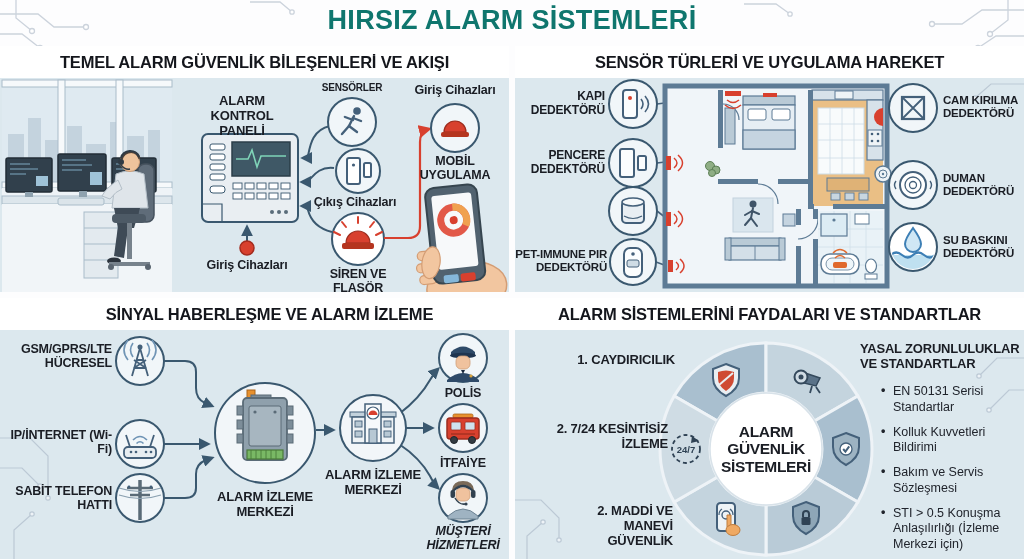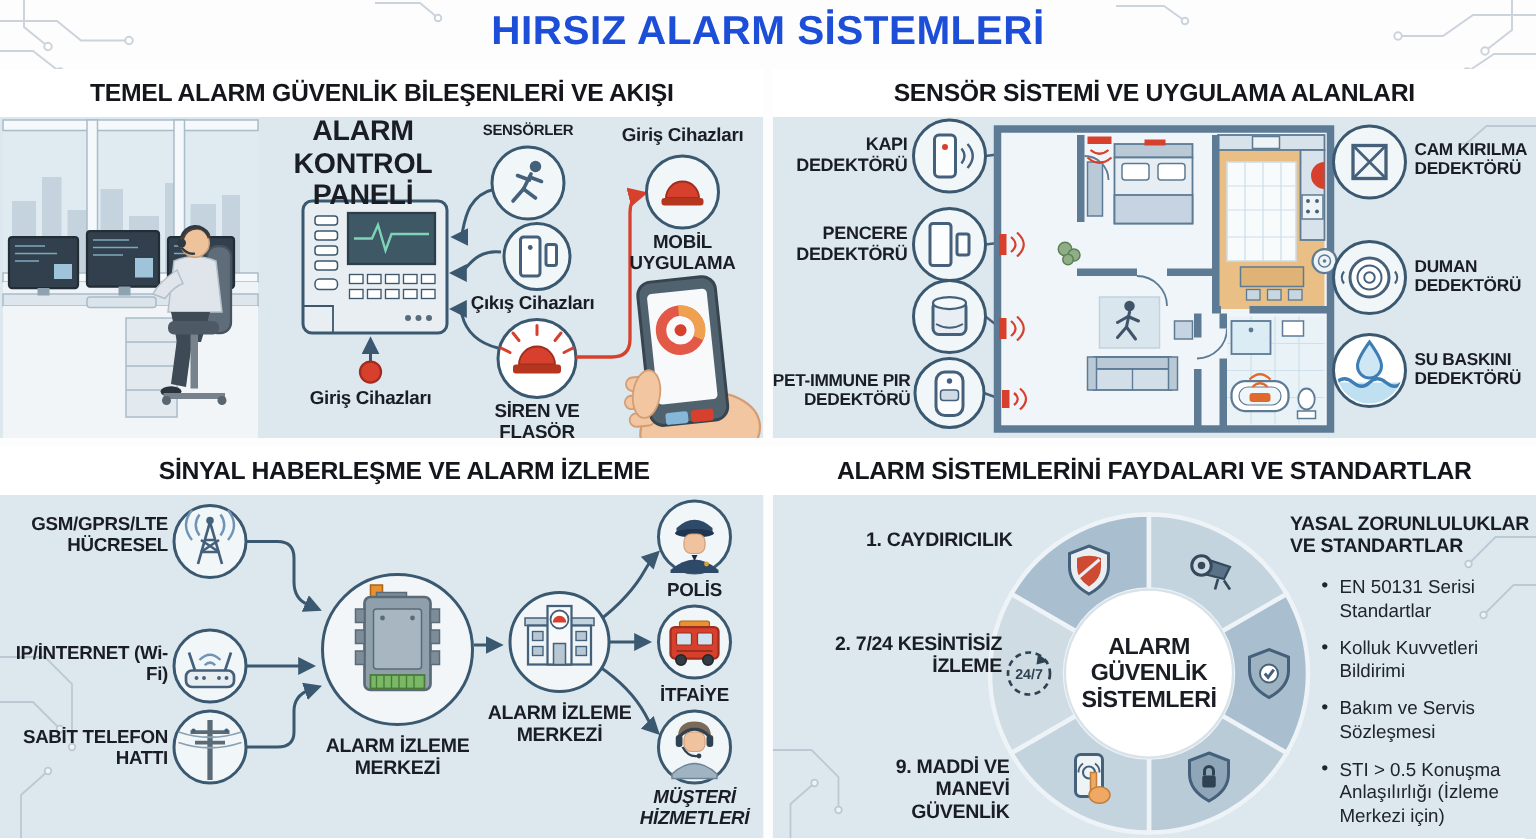--- a/index.html
+++ b/index.html
@@ -1,33 +1,33 @@
 <!DOCTYPE html>
 <html><head>
 <meta charset="utf-8">
 <style>
   html,body{margin:0;padding:0;background:#ffffff;}
   #page{position:relative;width:1024px;height:559px;overflow:hidden;background:#fdfdfe;
         font-family:"Liberation Sans","DejaVu Sans",sans-serif;}
   .traces{position:absolute;left:0;top:0;width:1024px;height:559px;pointer-events:none;}
   #main-title{position:absolute;left:0;top:5px;width:1024px;text-align:center;
-              font-size:27px;font-weight:700;color:#1d4ed8;letter-spacing:.3px;}
+              font-size:27px;font-weight:700;color:#0f766e;letter-spacing:.3px;}
   .panel{position:absolute;overflow:hidden;}
   #q1{left:0;top:46px;width:509px;height:246px;}
   #q2{left:515px;top:46px;width:509px;height:246px;}
   #q3{left:0;top:298px;width:509px;height:261px;padding-left:30px;}
   #q4{left:515px;top:298px;width:509px;height:261px;}
   .phead{position:absolute;left:0;top:0;right:0;height:32px;background:#ffffff;
          display:flex;align-items:center;justify-content:center;
          font-size:16.5px;font-weight:700;color:#14161c;letter-spacing:-.2px;}
   .panel svg.art{position:absolute;left:0;top:0;}
   .lbl{position:absolute;font-weight:700;color:#1a1d24;text-align:center;
        line-height:1.14;letter-spacing:-.2px;font-size:12.5px;}
   
-  .q1-cp{left:190px;top:31px;width:104px;font-size:19px;}
+  .q1-cp{left:190px;top:48px;width:104px;font-size:13px;}
   .q1-sens{left:304px;top:36px;width:96px;font-size:10px;}
   .q1-gc-top{left:405px;top:37px;width:100px;font-weight:700;}
   .q1-cc{left:300px;top:149px;width:110px;}
   .q1-siren{left:303px;top:221px;width:110px;}
   .q1-mobil{left:405px;top:108px;width:100px;}
   .q1-gc-bot{left:192px;top:212px;width:110px;}
   
   .q2l{text-align:right;font-size:12px;}
   .q2-l0{left:4px;top:44px;width:86px;}
   .q2-l1{left:4px;top:103px;width:86px;}
@@ -430,21 +430,21 @@
       <g>
         <clipPath id="wclip">
             <circle cx="398" cy="201" r="22"></circle>
           </clipPath>
         <circle cx="398" cy="201" r="24" fill="#ffffff" stroke="#3a586f" stroke-width="2"></circle>
         <rect x="374" y="209" width="48" height="18" fill="#bfe0f0" clip-path="url(#wclip)"></rect>
         <path d="M376,209 q5,-5 11,0 t11,0 t11,0 t11,0" stroke="#3d7fb5" stroke-width="2.2" fill="none" clip-path="url(#wclip)"></path>
         <path d="M398,182 q8,11 8,16 a8,8 0 1 1 -16,0 q0,-5 8,-16 z" fill="#cfe7f5" stroke="#3d7fb5" stroke-width="2"></path>
       </g>
     </svg>
-    <div class="phead">SENSÖR SİSTEMİ VE UYGULAMA ALANLARI</div>
+    <div class="phead">SENSÖR TÜRLERİ VE UYGULAMA HAREKET</div>
     <div class="lbl q2l q2-l0">KAPI DEDEKTÖRÜ</div>
     <div class="lbl q2l q2-l1">PENCERE DEDEKTÖRÜ</div>
     <div class="lbl q2l q2-l3">PET-IMMUNE PIR DEDEKTÖRÜ</div>
     <div class="lbl q2r q2-r0">CAM KIRILMA DEDEKTÖRÜ</div>
     <div class="lbl q2r q2-r1">DUMAN DEDEKTÖRÜ</div>
     <div class="lbl q2r q2-r2">SU BASKINI DEDEKTÖRÜ</div>
   </div>
 
   <div id="q3" class="panel">
     <svg class="art" width="509" height="261" viewBox="0 0 509 261">
@@ -649,21 +649,21 @@
       </g>
       <g transform="translate(171,151)">
         <circle cx="0" cy="0" r="14" fill="none" stroke="#2f4254" stroke-width="1.8" stroke-dasharray="4 3"></circle>
         <path d="M6,-13 L13,-8 L5,-6 Z" fill="#2f4254"></path>
         <text x="0" y="3.5" text-anchor="middle" font-family="Liberation Sans, DejaVu Sans, sans-serif" font-size="9.5" font-weight="bold" fill="#2f4254">24/7</text>
       </g>
     </svg>
     <div class="phead">ALARM SİSTEMLERİNİ FAYDALARI VE STANDARTLAR</div>
     <div class="lbl q4-b0">1. CAYDIRICILIK</div>
     <div class="lbl q4-b1">2. 7/24 KESİNTİSİZ İZLEME</div>
-    <div class="lbl q4-b2">9. MADDİ VE MANEVİ GÜVENLİK</div>
+    <div class="lbl q4-b2">2. MADDİ VE MANEVİ GÜVENLİK</div>
     <div class="lbl q4-center">ALARM GÜVENLİK SİSTEMLERİ</div>
     <div class="lbl q4-std-h">YASAL ZORUNLULUKLAR VE STANDARTLAR</div>
     <div class="q4-std">
       <div class="std-item">EN 50131 Serisi Standartlar</div>
       <div class="std-item">Kolluk Kuvvetleri Bildirimi</div>
       <div class="std-item">Bakım ve Servis Sözleşmesi</div>
       <div class="std-item">STI &gt; 0.5 Konuşma Anlaşılırlığı (İzleme Merkezi için)</div>
     </div>
   </div>
 

